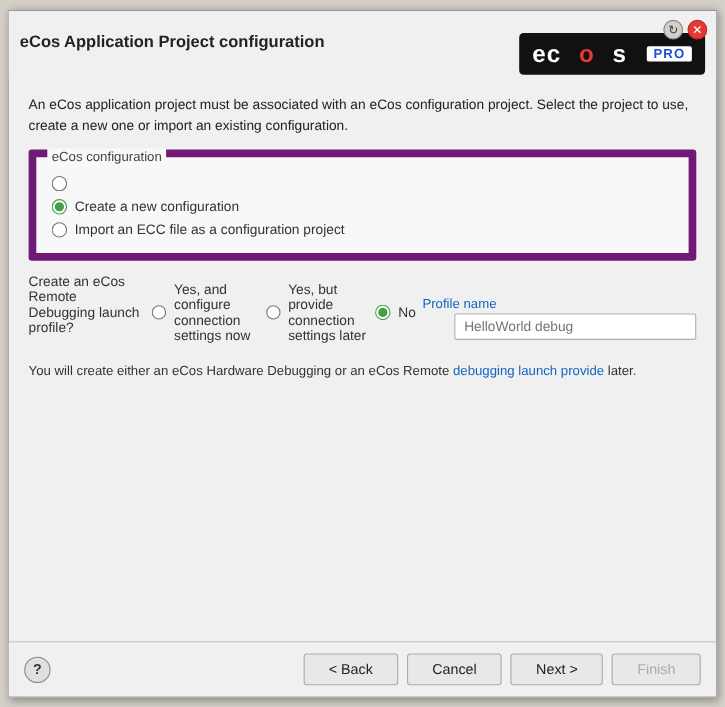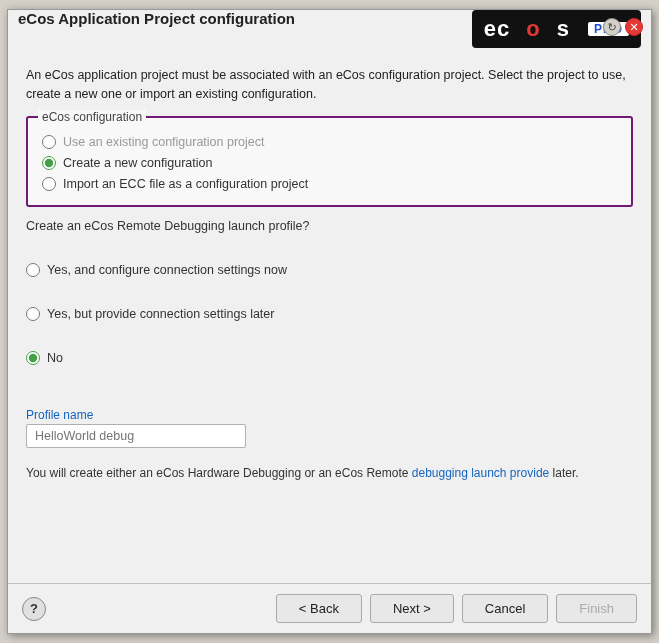--- a/index.html
+++ b/index.html
@@ -18,21 +18,21 @@
       width: 645px;
       height: 625px;
       border: 1px solid #999;
       box-shadow: 2px 2px 8px rgba(0,0,0,0.4);
       display: flex;
       flex-direction: column;
       position: relative;
     }
     .title-bar {
       background: #f0f0f0;
-      padding: 0 10px 4px 10px;
+      padding: 20px 10px 4px 10px;
       display: flex;
       justify-content: space-between;
       align-items: flex-start;
       border-bottom: none;
     }
     .title-bar-left {
       display: flex;
       flex-direction: column;
       gap: 2px;
     }
@@ -95,21 +95,21 @@
       display: flex;
       flex-direction: column;
       gap: 12px;
     }
     .description {
       font-size: 12.5px;
       color: #222;
       line-height: 1.5;
     }
     .group-box {
-      border: 2px solid #701a75;
+      border: 7px solid #701a75;
       border-radius: 3px;
       padding: 10px 14px 14px 14px;
       position: relative;
       background: #f8f8f8;
     }
     .group-label {
       position: absolute;
       top: -8px;
       left: 10px;
       background: #f8f8f8;
@@ -131,41 +131,42 @@
       cursor: pointer;
     }
     .radio-option label {
       font-size: 12.5px;
       color: #333;
       cursor: pointer;
     }
     .radio-option.disabled label { color: #999; }
     .debug-section {
       display: flex;
-      flex-direction: column;
-      gap: 23px;
+      flex-direction: row;
+      gap: 6px;
     }
     .debug-title {
       font-size: 12.5px;
       color: #333;
     }
     .profile-name-label {
       font-size: 12px;
       color: #1565c0;
       margin-top: 20px;
     }
     .profile-name-input {
       width: 220px;
       padding: 4px 8px;
       border: 1px solid #b0b0b0;
       background: white;
       font-size: 12.5px;
       color: #999;
       margin-top: 2px;
       border-radius: 2px;
+      margin-left: 29px;
     }
     .footer-text {
       font-size: 12px;
       color: #333;
       line-height: 1.5;
       margin-top: 4px;
     }
     .footer-text a { color: #1565c0; text-decoration: none; }
     .spacer { flex: 1; }
     .bottom-bar {
@@ -234,21 +235,20 @@
 
   <div class="content">
     <p class="description">
       <span>An eCos application project must be associated with an eCos configuration project. Select the project to use, create a new one or import an existing configuration.</span>
     </p>
 
     <div class="group-box">
       <span class="group-label">eCos configuration</span>
       <div class="radio-option disabled">
         <input type="radio" id="opt-existing" name="ecos-config" style="">
-        <label for="opt-existing">Use an existing configuration project</label>
       </div>
       <div class="radio-option">
         <input type="radio" id="opt-new" name="ecos-config" checked="" style="accent-color: rgb(67, 160, 71);">
         <label for="opt-new">Create a new configuration</label>
       </div>
       <div class="radio-option">
         <input type="radio" id="opt-import" name="ecos-config" style="">
         <label for="opt-import">Import an ECC file as a configuration project</label>
       </div>
     </div>
@@ -277,18 +277,18 @@
       You will create either an eCos Hardware Debugging or an eCos Remote <a href="#">debugging launch provide</a> later.
     </p>
 
     <div class="spacer"></div>
   </div>
 
   <div class="bottom-bar">
     <div class="help-btn">?</div>
     <div class="btn-group">
       <button class="btn">&lt; Back</button>
+      <button class="btn">Cancel</button>
       <button class="btn">Next &gt;</button>
-      <button class="btn">Cancel</button>
       <button class="btn disabled" disabled="">Finish</button>
     </div>
   </div>
 </div>
 
 </body></html>

